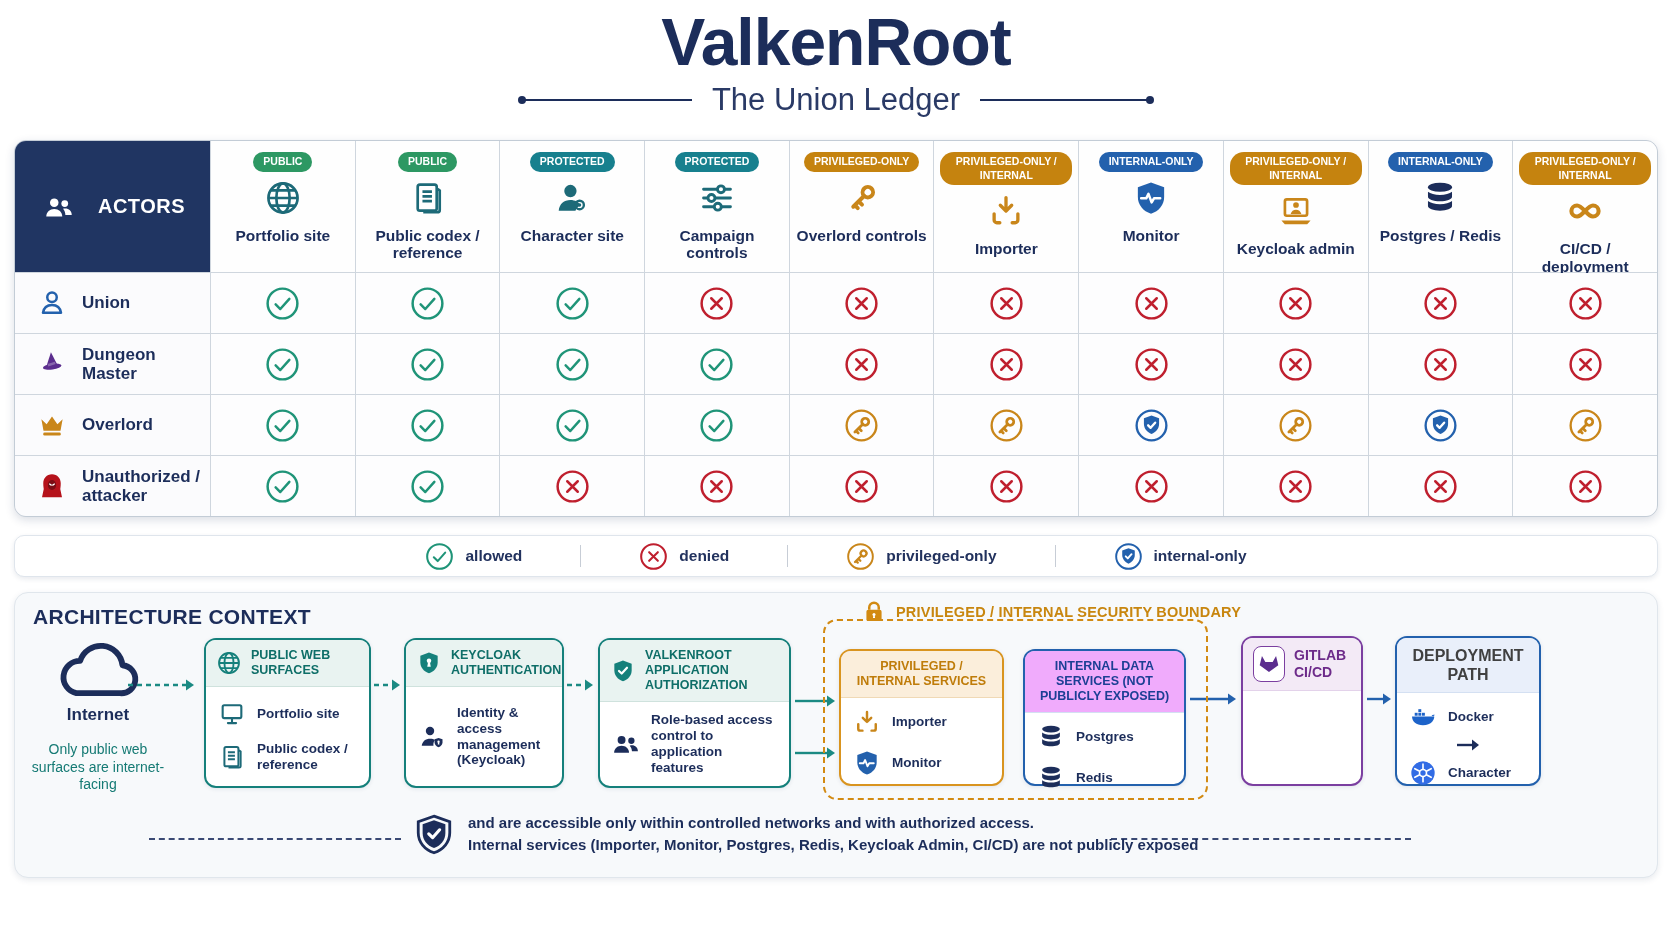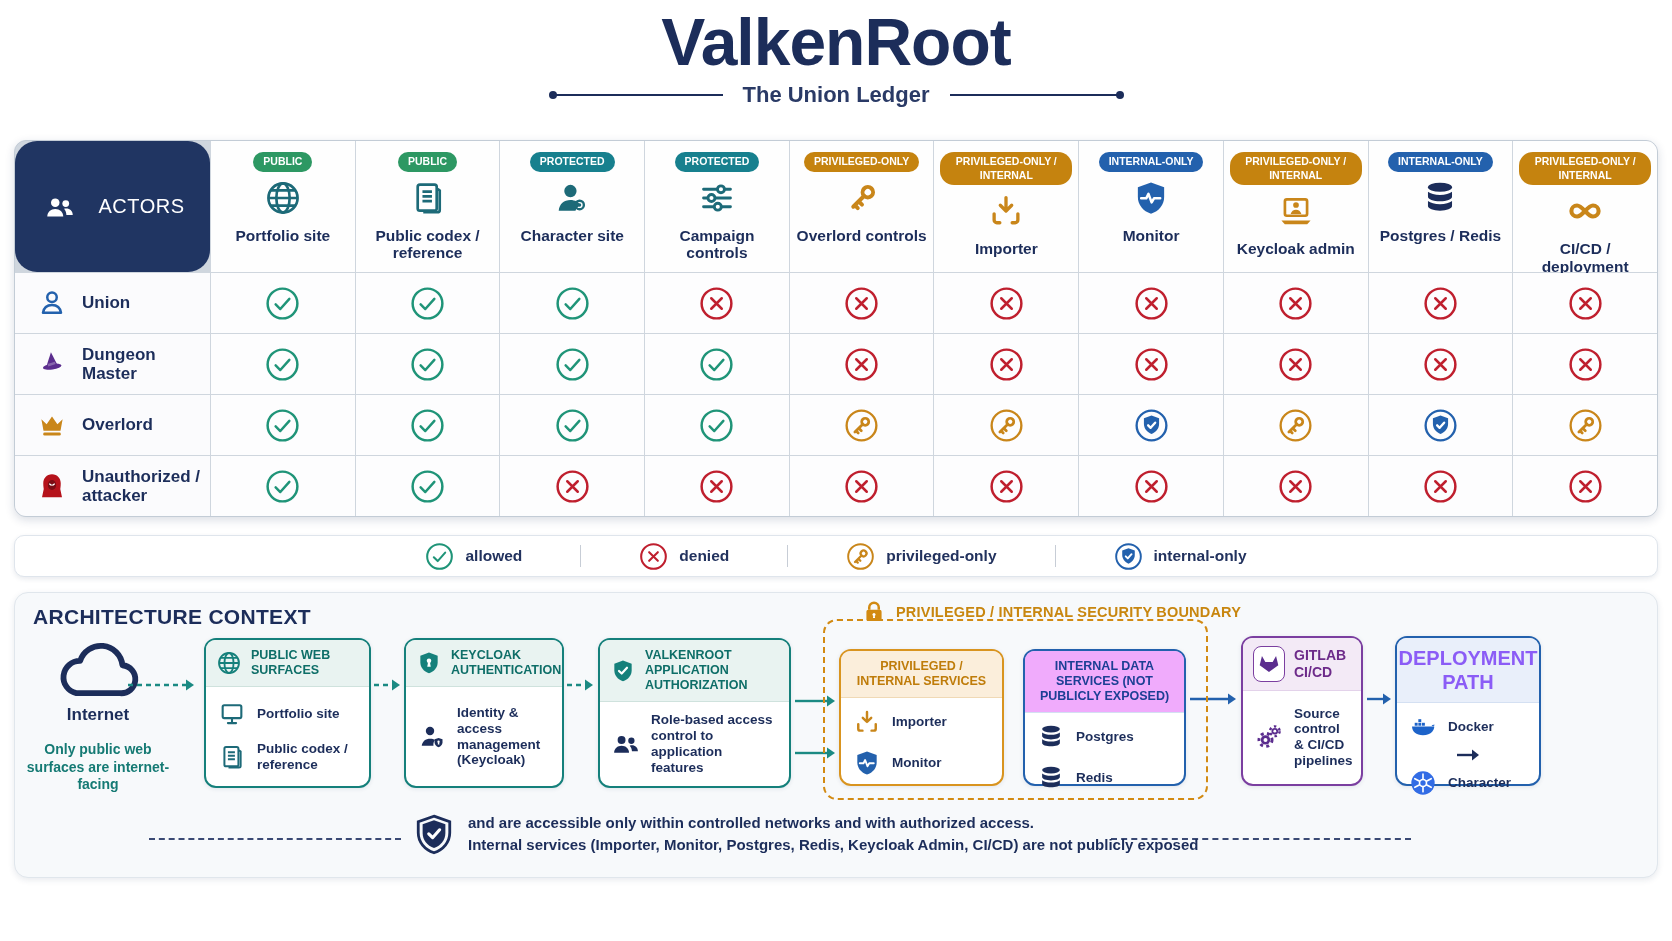--- a/index.html
+++ b/index.html
@@ -4,32 +4,32 @@
 <style>
   * { margin:0; padding:0; box-sizing:border-box; }
   html,body { background:#fff; }
   body { font-family:"Liberation Sans", sans-serif; }
   .page { position:relative; width:1672px; height:941px; background:#fff; overflow:hidden; }
 
   
   .hdr { position:absolute; left:0; top:0; width:100%; text-align:center; }
   .hdr h1 { margin-top:4px; font-size:66px; font-weight:800; letter-spacing:-1px; color:#1c2d5a; }
   .sub-row { display:flex; align-items:center; justify-content:center; gap:20px; margin-top:2px; }
-  .sub-row h2 { font-size:22px; font-weight:700; color:#2a3a66; }
+  .sub-row h2 { font-size:31px; font-weight:400; color:#2a3a66; }
   .sub-line { position:relative; width:170px; height:2px; background:#1c2d5a; }
   .sub-line.l::before, .sub-line.r::after { content:""; position:absolute; top:-3px; width:8px; height:8px; border-radius:50%; background:#1c2d5a; }
   .sub-line.l::before { left:-4px; } .sub-line.r::after { right:-4px; }
 
   
   .matrix { position:absolute; left:14px; top:140px; width:1644px;
     display:grid; grid-template-columns:195px repeat(10,1fr); grid-template-rows:131px repeat(4,60px);
     gap:1px; background:#cfd6de; border:1px solid #c3ccd6; border-radius:12px; overflow:hidden;
     box-shadow:0 3px 10px rgba(25,45,90,.16); }
   .actors-cell { background:#203562; color:#fff; display:flex; align-items:center; justify-content:center; gap:20px;
-    font-weight:400; font-size:20px; letter-spacing:.5px;border-radius:22px; }
+    font-weight:700; font-size:20px; letter-spacing:.5px; }
   .col-head { background:#fefefe; display:flex; flex-direction:column; align-items:center; padding:11px 4px 6px; }
   .badge { color:#fff; font-weight:700; font-size:10.5px; line-height:1.3; padding:3px 10px; border-radius:14px;
     text-align:center; max-width:132px; }
   .col-icon { margin-top:7px; }
   .col-label { margin-top:6px; font-size:15.5px; font-weight:700; color:#1c2d5a; text-align:center; line-height:1.12; }
   .row-head { background:#fbfbfd; display:flex; align-items:center; gap:15px; padding-left:22px;
     font-size:17px; font-weight:700; color:#1c2d5a; line-height:1.12; }
   .cell { background:#fdfdfe; display:flex; align-items:center; justify-content:center; }
 
   
@@ -38,32 +38,32 @@
     display:flex; align-items:center; justify-content:center; }
   .legend-item { display:flex; align-items:center; gap:11px; font-size:15.5px; font-weight:600; color:#22325e; padding:0 58px; }
   .legend-sep { width:1px; height:22px; background:#c7cdd6; }
 
   
   .arch { position:absolute; left:14px; top:592px; width:1644px; height:286px; background:#f7f9fb;
     border:1px solid #e0e6ec; border-radius:14px; box-shadow:0 2px 6px rgba(25,45,90,.10); }
   .arch-title { position:absolute; left:18px; top:12px; font-size:21px; font-weight:800; color:#1c2d5a; letter-spacing:.3px; }
   .internet { position:absolute; left:8px; top:40px; width:150px; text-align:center; }
   .internet .lbl { margin-top:2px; font-size:17px; font-weight:700; color:#1c2d5a; }
-  .internet .note { margin-top:16px; font-size:14px; font-weight:700; color:#157a74; line-height:1.25; }
+  .internet .note { margin-top:16px; font-size:14px; font-weight:400; color:#157a74; line-height:1.25; }
   .abox { position:absolute; background:#fff; border:2px solid; border-radius:12px;
     box-shadow:0 1px 4px rgba(25,45,90,.10); display:flex; flex-direction:column; }
   .abox-head { display:flex; align-items:center; gap:9px; padding:8px 10px; border-radius:9px 9px 0 0;
     font-weight:700; font-size:12.5px; line-height:1.2; }
   .abox-head.center { justify-content:center; text-align:center; }
   .abox-body { flex:1; display:flex; flex-direction:column; justify-content:center; gap:13px; padding:10px 12px; }
   .aitem { display:flex; align-items:center; gap:11px; font-size:13.5px; font-weight:700; color:#1c2d5a; line-height:1.18; }
   .t-teal { border-color:#15807b; } .t-teal .abox-head { background:#e9f3f1; color:#0e6e68; border-bottom:1.5px solid #cfe2dd; }
   .t-orange { border-color:#d9941f; } .t-orange .abox-head { background:#fbeedb; color:#bf7c0a; border-bottom:1.5px solid #f0d9b5; }
   .t-blue { border-color:#2361ad; } .t-blue .abox-head { background:#f0abfc; color:#1c3f94; border-bottom:1.5px solid #d4e0f2; }
-  .t-bluenavy { border-color:#2361ad; } .t-bluenavy .abox-head { background:#e9effa; color:#8b5cf6; border-bottom:1.5px solid #d4e0f2; font-size:20px; }
+  .t-bluenavy { border-color:#2361ad; } .t-bluenavy .abox-head { background:#e9effa; color:#404040; border-bottom:1.5px solid #d4e0f2; font-size:16px; }
   .t-purple { border-color:#7b3fa0; } .t-purple .abox-head { background:#f3eaf6; color:#6d2b8a; border-bottom:1.5px solid #e3d2ea; font-size:14px; }
   .gitlab-badge { border:1.5px solid #7b3fa0; border-radius:8px; padding:2px; background:#fff; }
   .boundary { position:absolute; border:2px dashed #d28a12; border-radius:14px; }
   .boundary-label { position:absolute; display:flex; align-items:center; gap:9px; color:#c8860f; font-weight:800; font-size:14.5px; letter-spacing:.2px; }
   .arrow { position:absolute; height:16px; }
   .dash-rule { position:absolute; border-top:2px dashed #3b4a74; }
   .footnote { position:absolute; display:flex; gap:13px; align-items:center; }
   .footnote .txt { font-size:15px; font-weight:700; color:#1c2d5a; line-height:1.45; }
   .dep-arrow { display:flex; justify-content:center; margin:-6px 0; }
 
@@ -754,35 +754,20 @@
               <span>Redis</span>
             </div>
           </div>
         </div>
         <div class="abox t-purple" style="left:1226px;top:43px;width:122px;height:150px">
       <div class="abox-head">
             <span class="gitlab-badge"><span class="icon" style="color:#5b2d8e;width:26px;height:26px"><svg viewBox="0 0 24 24" fill="currentColor">
                   <path d="M12 21.3L3.4 14.9l2.1-8.4 3.1 5.6h6.8l3.1-5.6 2.1 8.4z"></path>
                 </svg></span></span>
             <span>GITLAB CI/CD</span>
-          </div>
-      <div class="abox-body">
-            <div class="aitem">
-        <span class="icon" style="color:#5b2d8e;width:28px;height:28px">
-                <svg viewBox="0 0 24 24" fill="currentColor">
-                  <circle cx="9" cy="14.5" r="4"></circle>
-                  <circle cx="9" cy="14.5" r="5.6" fill="none" stroke="currentColor" stroke-width="2.5" stroke-dasharray="2.5 2.9"></circle>
-                  <circle cx="9" cy="14.5" r="1.7" fill="#fff"></circle>
-                  <circle cx="17" cy="7" r="2.8"></circle>
-                  <circle cx="17" cy="7" r="4.1" fill="none" stroke="currentColor" stroke-width="2.1" stroke-dasharray="2.1 2.4"></circle>
-                  <circle cx="17" cy="7" r="1.2" fill="#fff"></circle>
-                </svg>
-              </span>
-              <span>Source control &amp; CI/CD pipelines</span>
-            </div>
           </div>
         </div>
         <div class="abox t-bluenavy" style="left:1380px;top:43px;width:146px;height:150px">
       <div class="abox-head center">
             <span>DEPLOYMENT PATH</span>
           </div>
       <div class="abox-body">
             <div class="aitem">
         <span class="icon" style="color:#1d63c9;width:28px;height:28px">
                 <svg viewBox="0 0 24 24" fill="currentColor">

